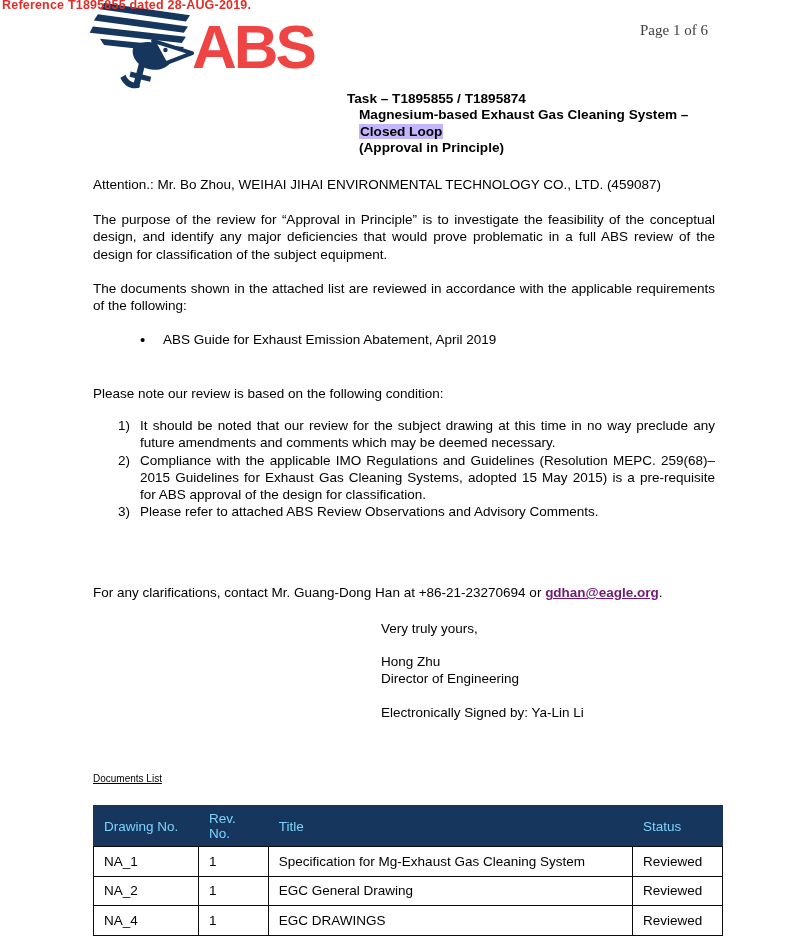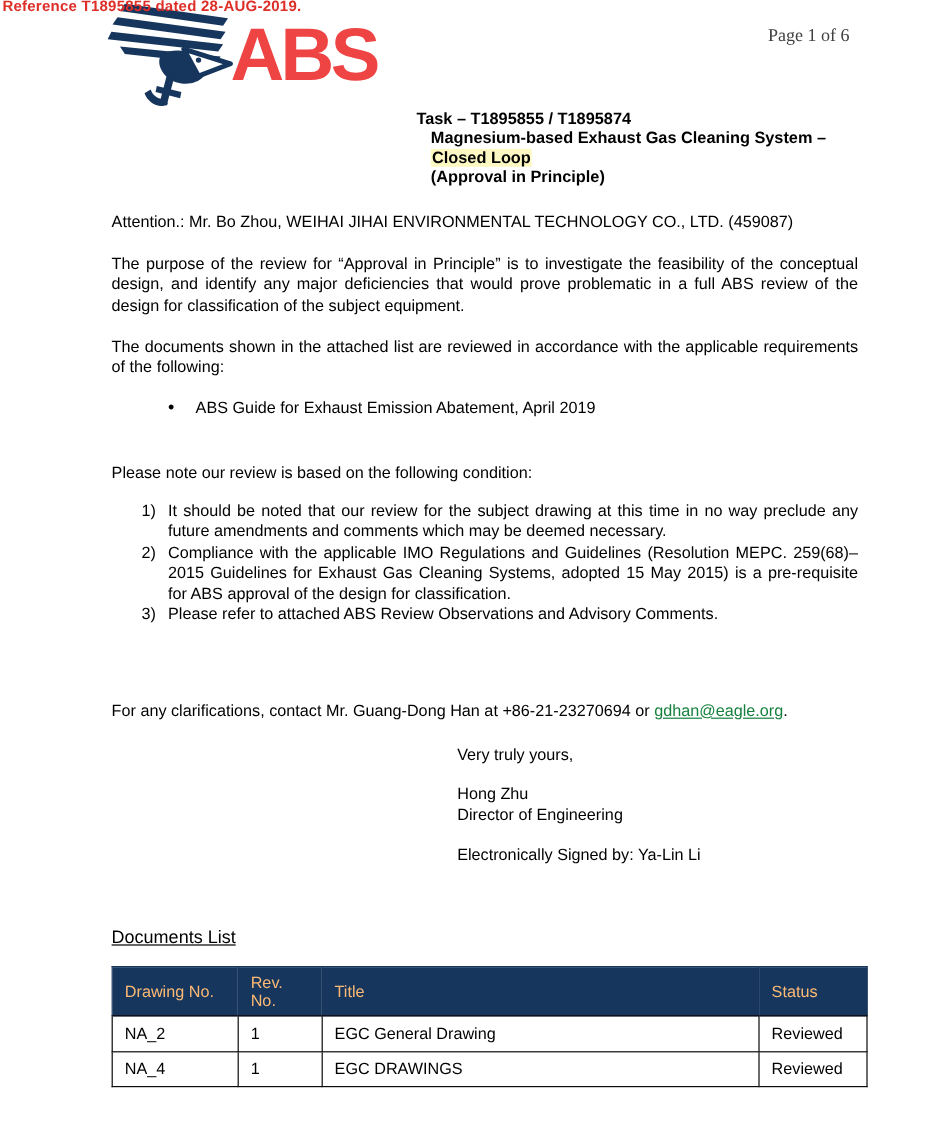--- a/index.html
+++ b/index.html
@@ -51,21 +51,21 @@
   
   .task-block {
     position: absolute;
     left: 347px; top: 91px;
     font-size: 13.6px;
     font-weight: 700;
     line-height: 16.4px;
     white-space: nowrap;
   }
   .task-line2-4 { padding-left: 12px; }
-  .hl { background: #fef9c3; padding: 0 1px; }
+  .hl { background: #c4b5fd; padding: 0 1px; }
   
   .para {
     position: absolute;
     left: 93px;
     width: 622px;
     font-size: 13.5px;
     line-height: 17.3px;
   }
   .just { text-align: justify; }
   .bullet-list { list-style: none; }
@@ -77,46 +77,46 @@
   }
   .num-list { list-style: none; }
   .num-list li {
     position: relative;
     padding-left: 47px;
     text-align: justify;
     line-height: 17.3px;
   }
   .num-list li .num { position: absolute; left: 25px; top: 0; }
   .sig { left: 381px; width: 330px; }
-  .email-link { color: #15803d; text-decoration: underline; cursor: pointer; }
+  .email-link { color: #701a75; text-decoration: underline; cursor: pointer; font-weight: bold; }
   
   .doc-heading {
     position: absolute;
     left: 93px; top: 773px;
-    font-size: 15px;
+    font-size: 10px;
     text-decoration: underline;
   }
   .doc-table {
     position: absolute;
     left: 93px; top: 805px;
     width: 630px;
     border-collapse: collapse;
     font-size: 13.5px;
   }
   .doc-table th, .doc-table td {
     border: 1.8px solid #0b0b0b;
     padding: 5px 10px;
     text-align: left;
     font-weight: 400;
     height: 29.5px;
     vertical-align: middle;
   }
   .doc-table th {
     background: #17365D;
-    color: #fdba74;
+    color: #7dd3fc;
     border-color: #17365D;
     border-bottom-color: #0b0b0b;
   }
   .col-drawing { width: 105px; }
   .col-rev { width: 70px; }
   .col-title { width: 365px; }
   .col-status { width: 90px; margin-top: 20px; }
 </style>
 </head>
 <body>
@@ -191,20 +191,26 @@
     <thead>
       <tr>
         <th class="col-drawing">Drawing No.</th>
         <th class="col-rev">Rev. No.</th>
         <th class="col-title">Title</th>
         <th class="col-status">Status</th>
       </tr>
     </thead>
     <tbody>
       <tr>
+        <td>NA_1</td>
+        <td>1</td>
+        <td>Specification for Mg-Exhaust Gas Cleaning System</td>
+        <td>Reviewed</td>
+      </tr>
+      <tr>
         <td>NA_2</td>
         <td>1</td>
         <td>EGC General Drawing</td>
         <td>Reviewed</td>
       </tr>
       <tr>
         <td>NA_4</td>
         <td>1</td>
         <td>EGC DRAWINGS</td>
         <td>Reviewed</td>

